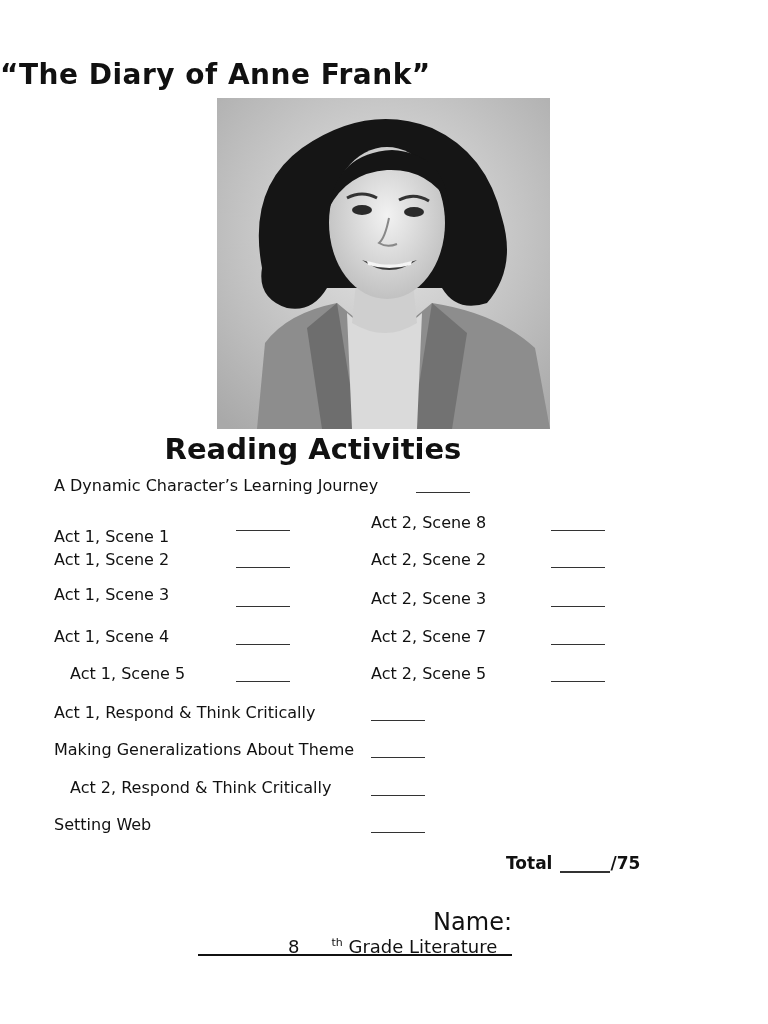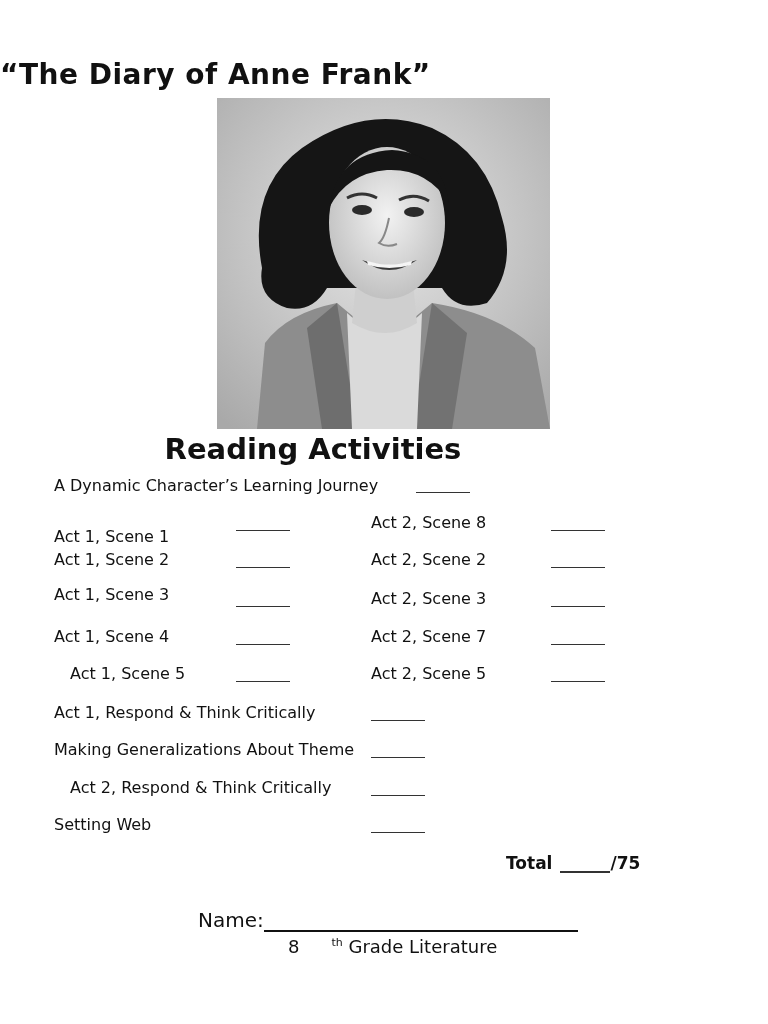--- a/index.html
+++ b/index.html
@@ -5,21 +5,21 @@
   html, body { margin:0; padding:0; background:#ffffff; }
   body { width:768px; height:1024px; position:relative; overflow:hidden;
          font-family: "DejaVu Sans", sans-serif; color:#111; }
   .abs { position:absolute; }
   .title { left:0; width:768px; top:58px; text-align:left; font-size:28px; font-weight:bold; letter-spacing:0.5px; }
   .photo { left:217px; top:98px; width:333px; height:331px; }
   .subtitle { left:0; width:626px; top:432px; text-align:center; font-size:29px; font-weight:bold; }
   .row { font-size:16px; line-height:20px; white-space:nowrap; }
   .blank { display:inline-block; border-bottom:1.2px solid #333; height:14px; }
   .total { font-size:17px; font-weight:bold; }
-  .name { font-size:20px; }
+  .name { font-size:24px;flex-direction:column; }
   .grade { font-size:18px; }
   sup { font-size:11px;padding-left:32px; }
 </style>
 </head>
 <body>
 
 <div class="abs title">“The Diary of Anne Frank”</div>
 
 <div class="abs photo">
   <svg width="333" height="331" viewBox="0 0 333 331" xmlns="http://www.w3.org/2000/svg">

